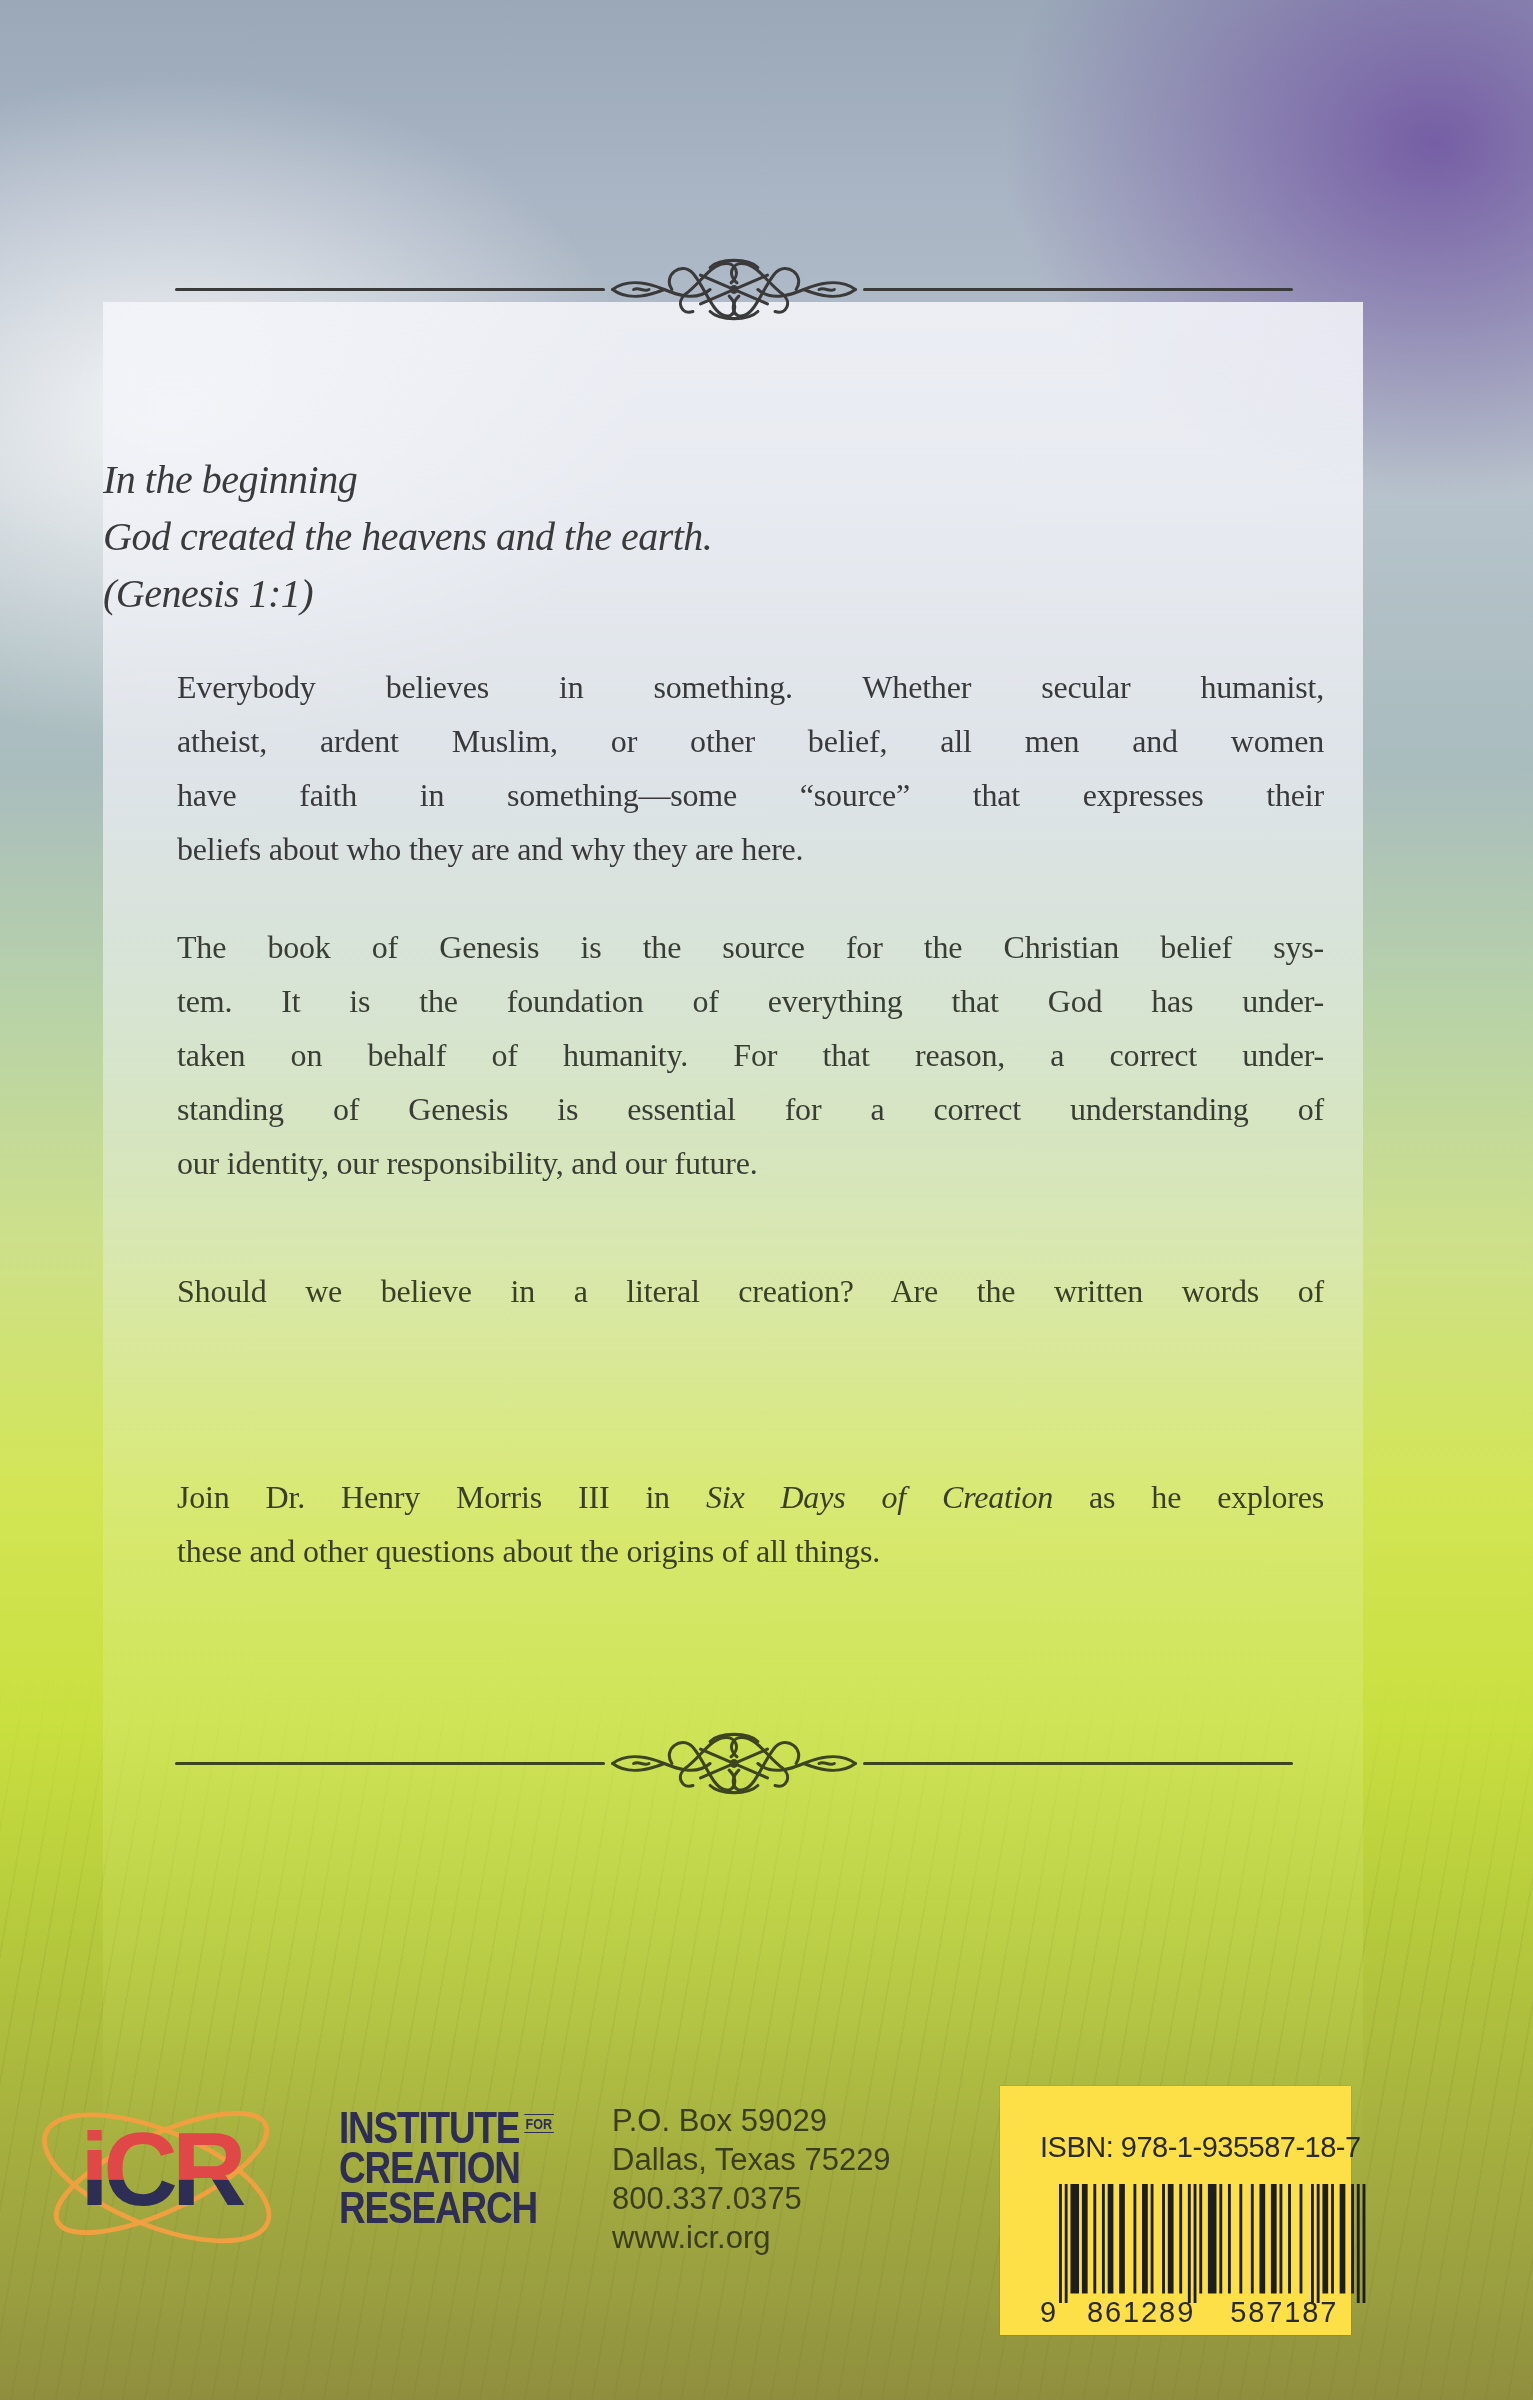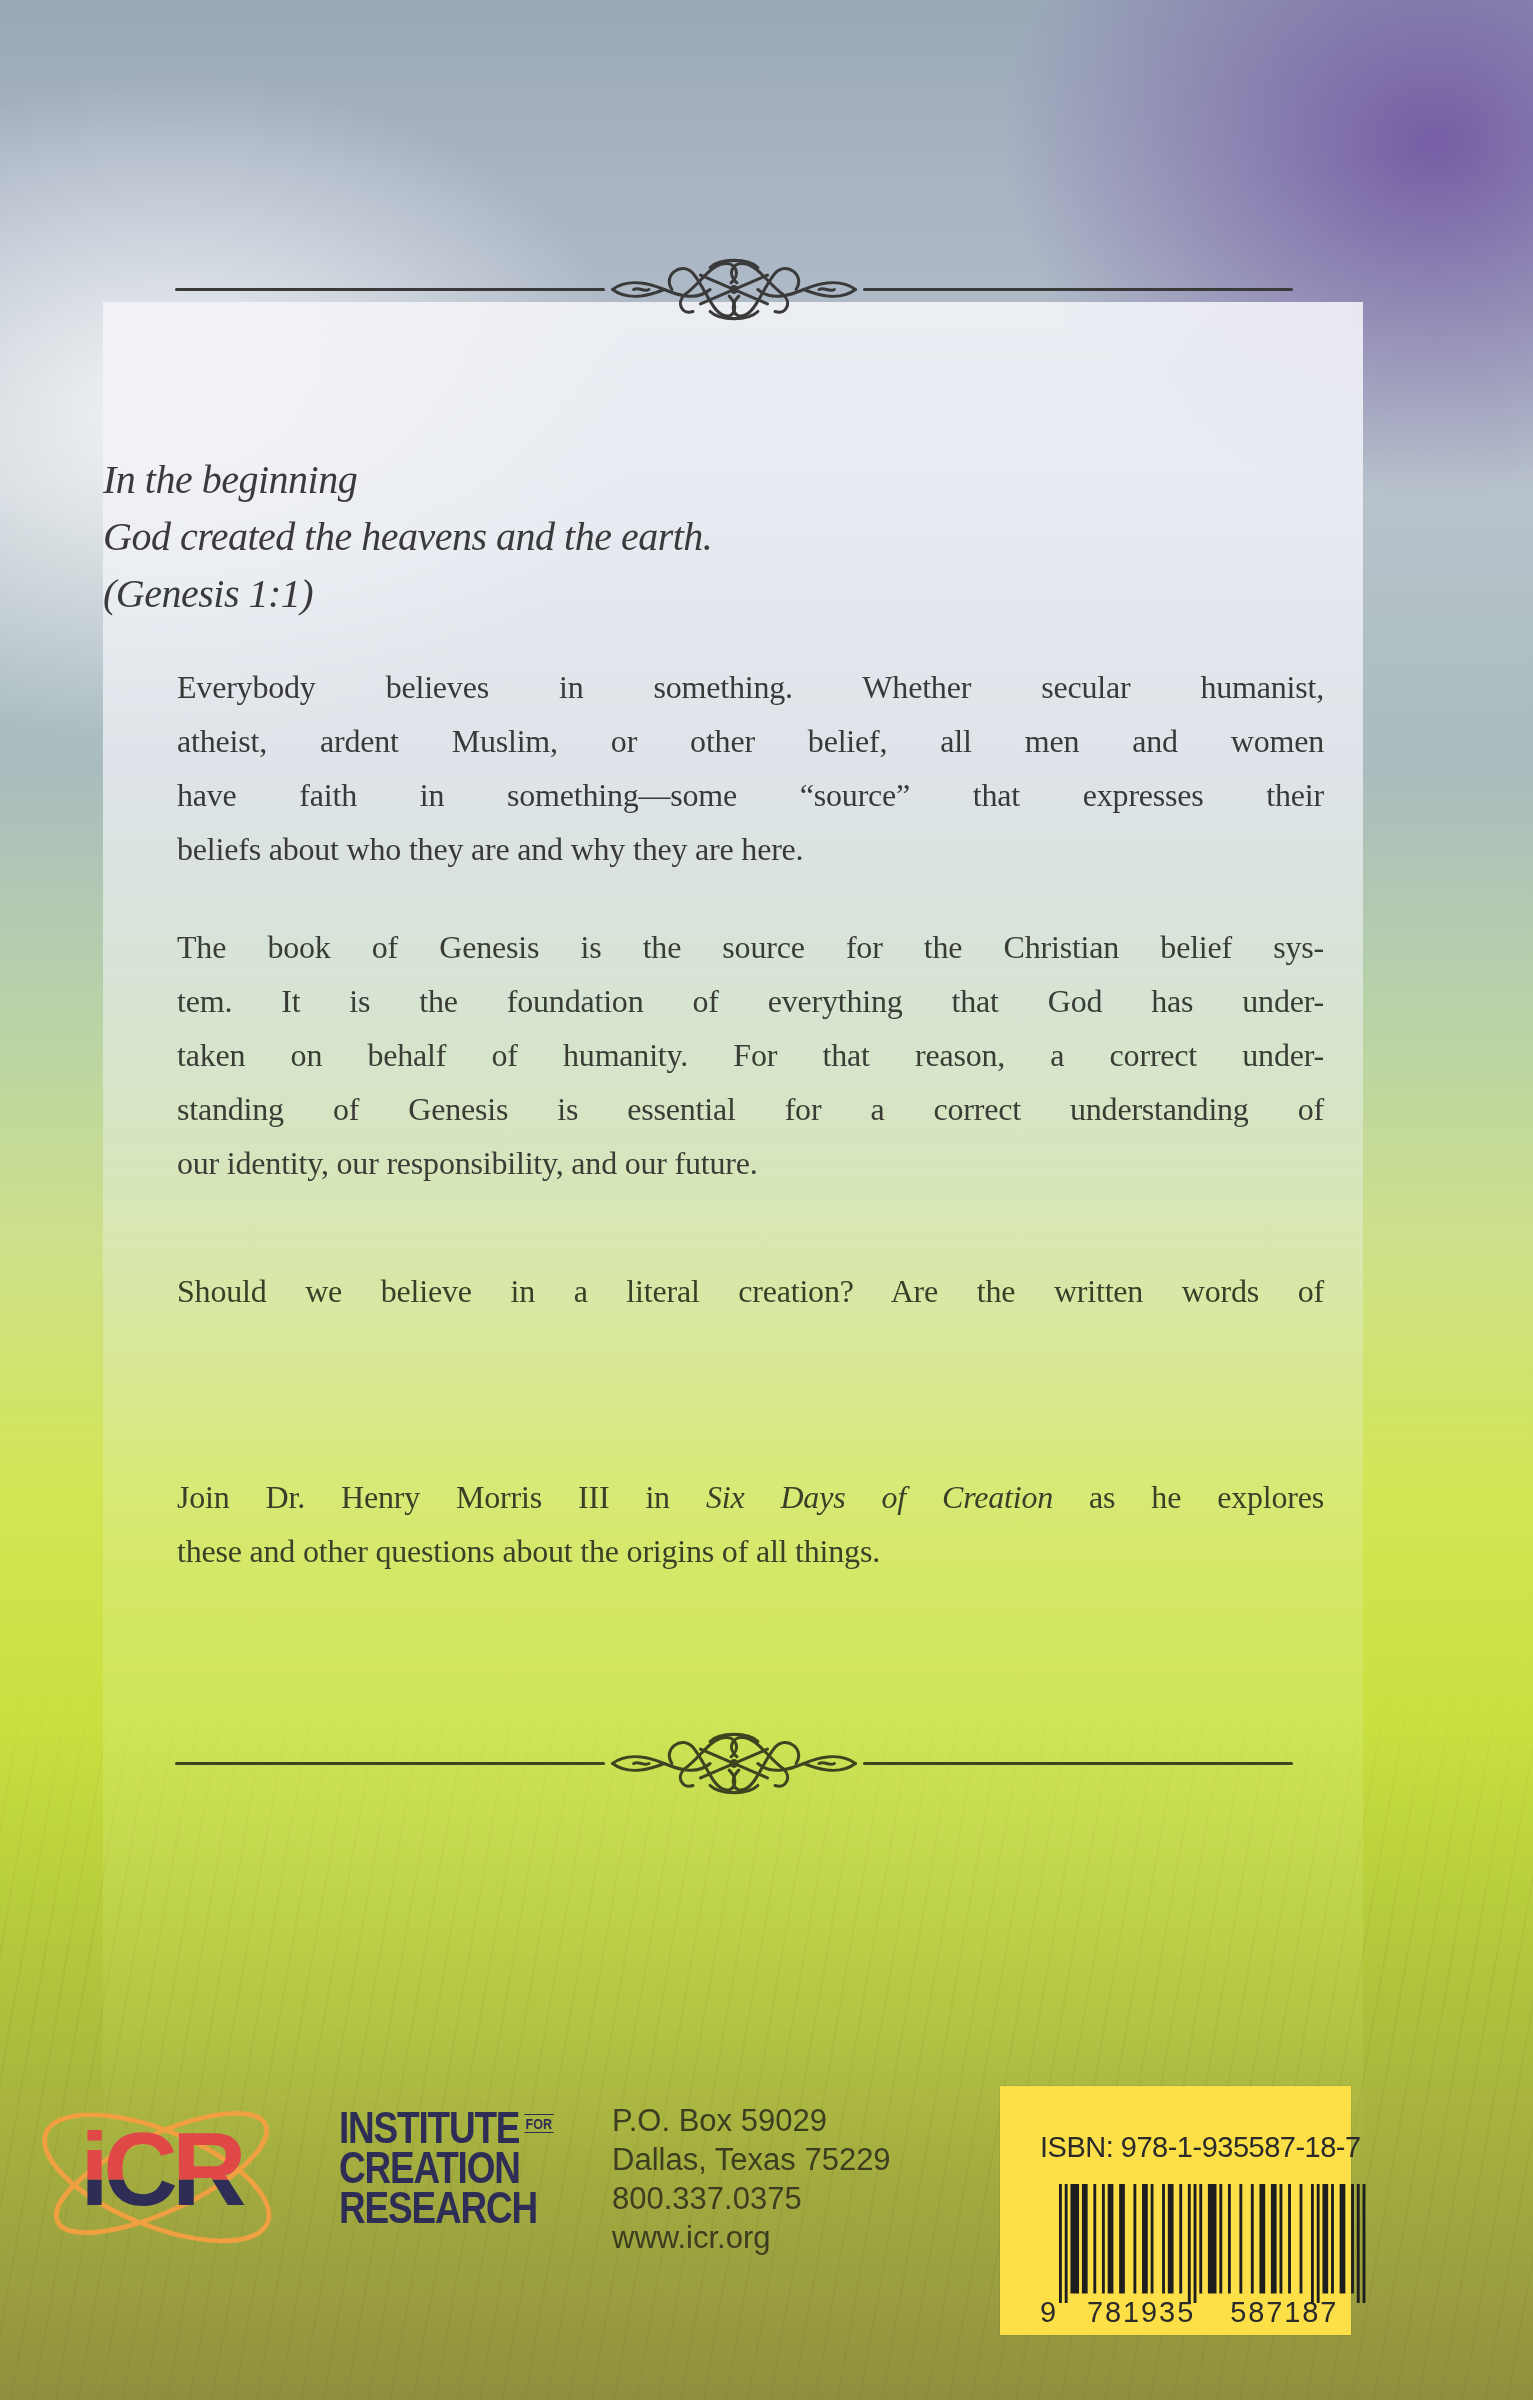--- a/index.html
+++ b/index.html
@@ -234,17 +234,17 @@
         <rect x="276" y="0" width="6" height="115"></rect>
       <rect x="285" y="0" width="3" height="115"></rect>
         <rect x="294" y="0" width="6" height="115"></rect>
       <rect x="306" y="0" width="3" height="115"></rect>
         <rect x="312" y="0" width="3" height="125"></rect>
       <rect x="318" y="0" width="3" height="125"></rect>
     </g>
   </svg>
   <div class="barcode-digits">
     <span>9</span>
-    <span style="margin-left:19px">781935</span>
+    <span style="margin-left:19px">861289</span>
     <span style="margin-left:25px">587187</span>
   </div>
 </div>
 
 
 </body></html>

